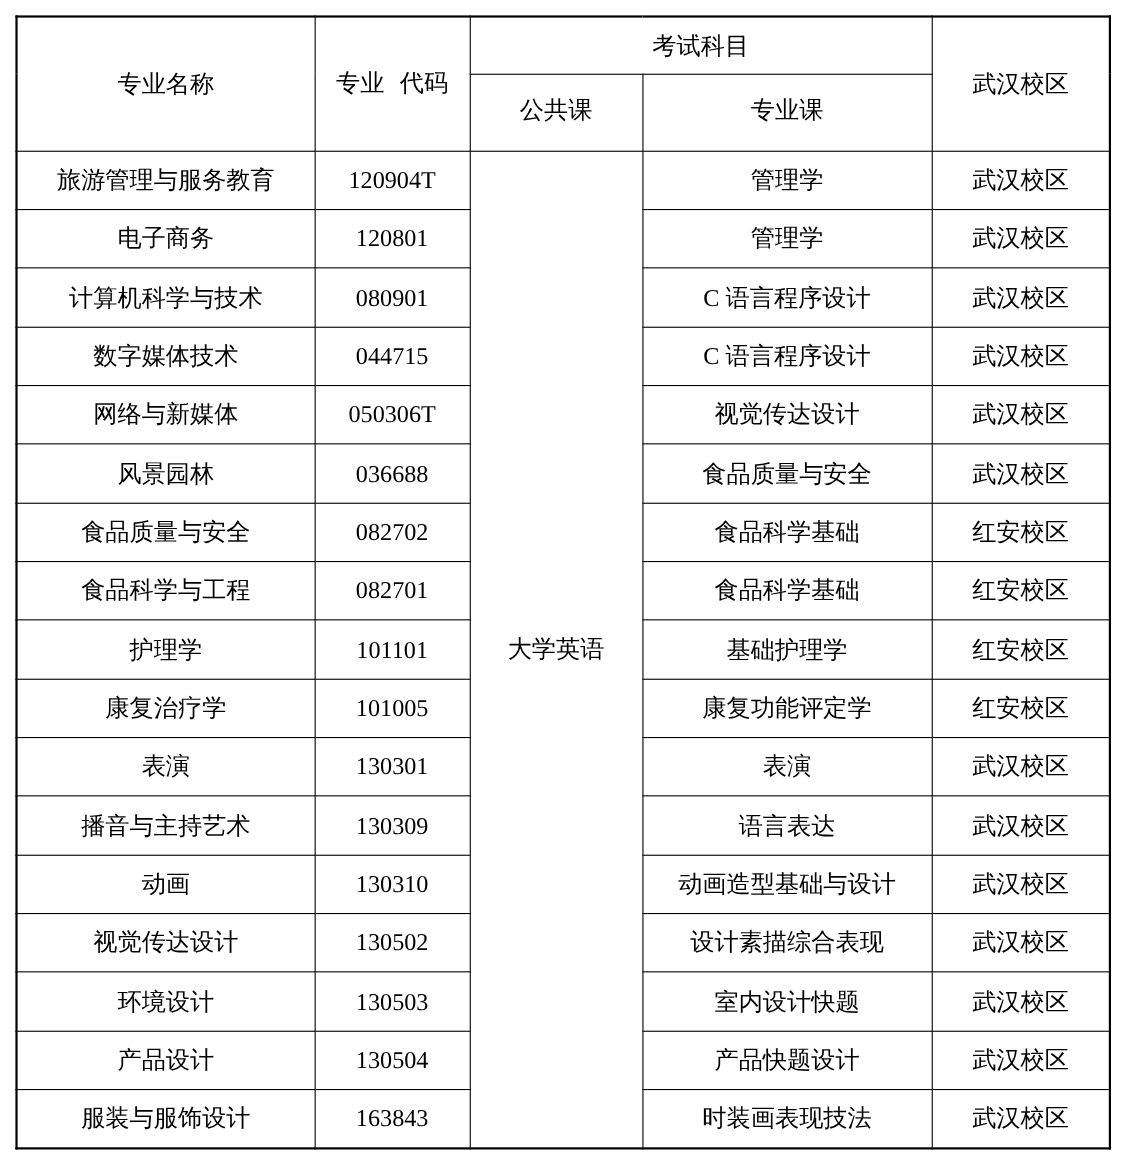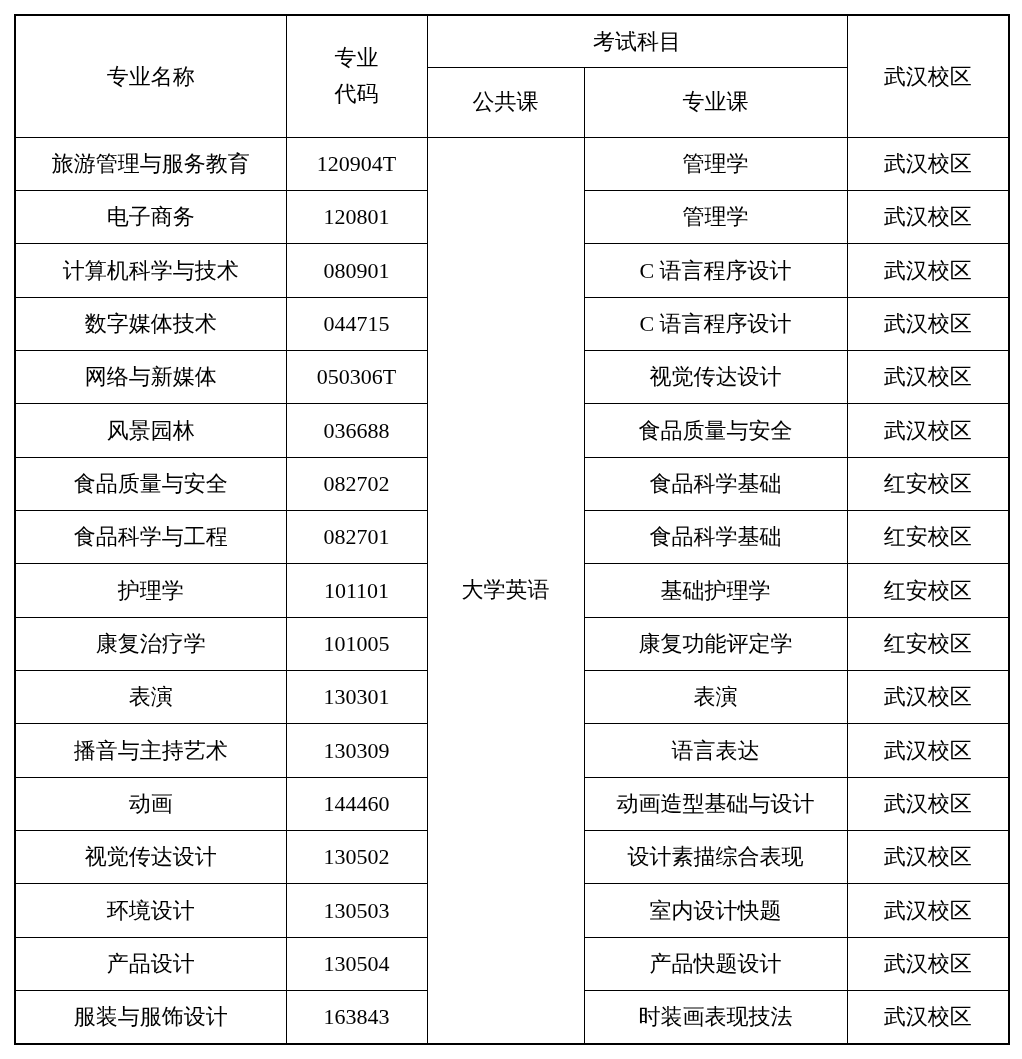--- a/index.html
+++ b/index.html
@@ -38,25 +38,25 @@
     padding: 0;
     text-align: center;
     vertical-align: middle;
     font-weight: normal;
     font-size: 22px;
     line-height: 1.25;
     overflow: hidden;
     white-space: nowrap;
   }
   thead tr.head-row-1 { height: 52px; }
-  thead tr.head-row-2 { height: 70px; }
+  thead tr.head-row-2 { height: 70px; font-family: Liberation Mono, monospace; }
   tbody tr { height: 53.35px; }
   .code-header-stack {
     display: flex;
-    flex-direction: column;
+    flex-direction: row;
     align-items: center;
     justify-content: center;
     gap: 14px;
     height: 100%;
   }
   .code-header-stack div { line-height: 1; }
 </style>
 </head>
 <body>
 
@@ -155,21 +155,21 @@
           <td>武汉校区</td>
         </tr>
         <tr>
           <td>播音与主持艺术</td>
           <td>130309</td>
           <td>语言表达</td>
           <td>武汉校区</td>
         </tr>
         <tr>
           <td>动画</td>
-          <td>144460</td>
+          <td>130310</td>
           <td>动画造型基础与设计</td>
           <td>武汉校区</td>
         </tr>
         <tr>
           <td>视觉传达设计</td>
           <td>130502</td>
           <td>设计素描综合表现</td>
           <td>武汉校区</td>
         </tr>
         <tr>

